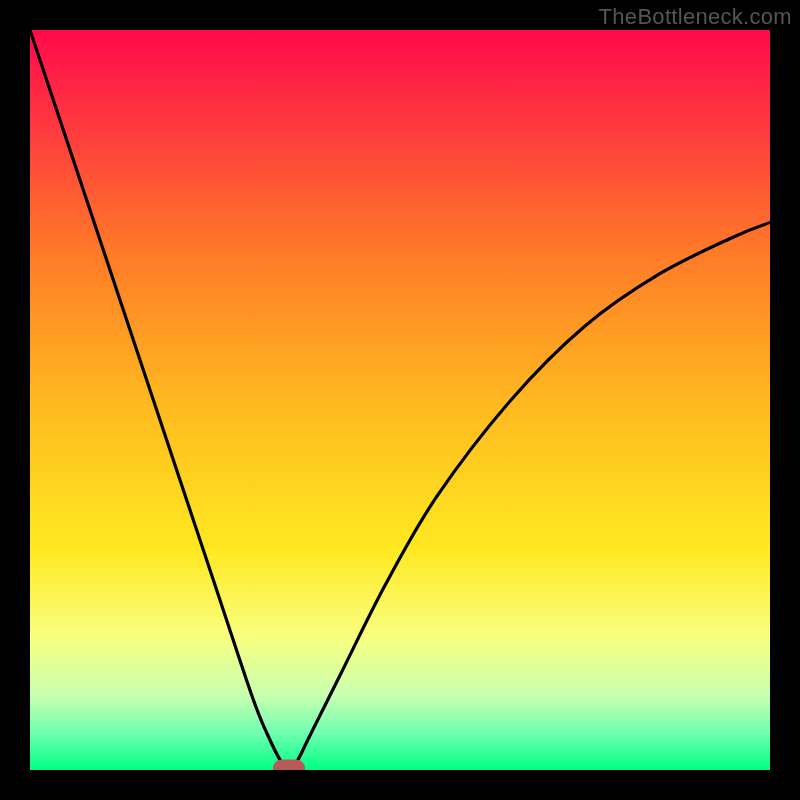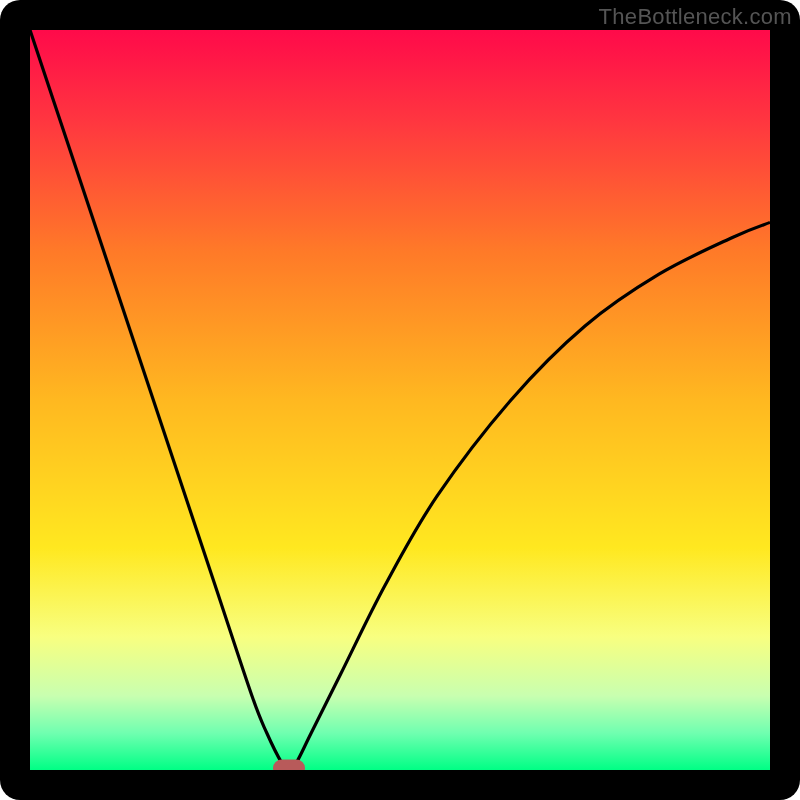--- a/index.html
+++ b/index.html
@@ -12,21 +12,20 @@
       height: 800px;
       overflow: hidden;
       position: relative;
       font-family: Arial, sans-serif;
     }
     .container {
       width: 800px;
       height: 800px;
       background: #000;
       position: relative;
-      border-radius: 20px;
     }
     .watermark {
       position: absolute;
       top: 4px;
       right: 8px;
       color: #555;
       font-size: 22px;
       font-weight: 500;
       z-index: 10;
       letter-spacing: 0.3px;

